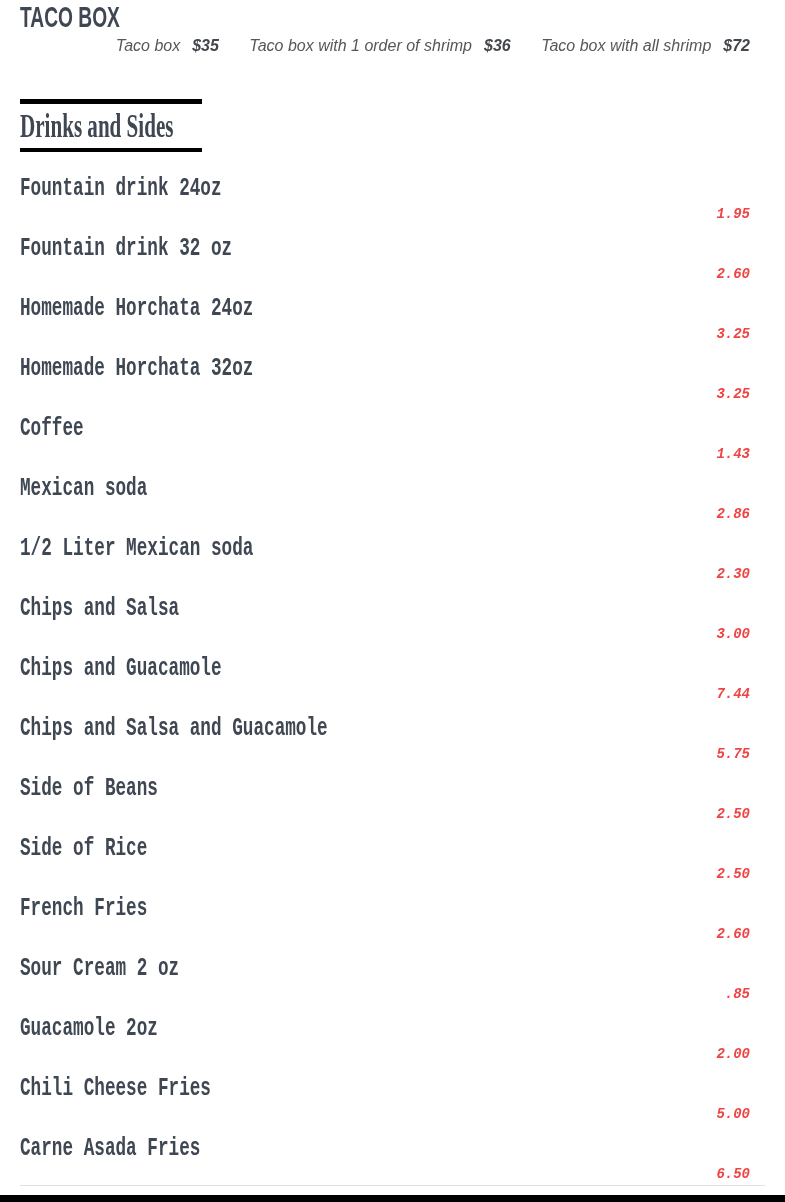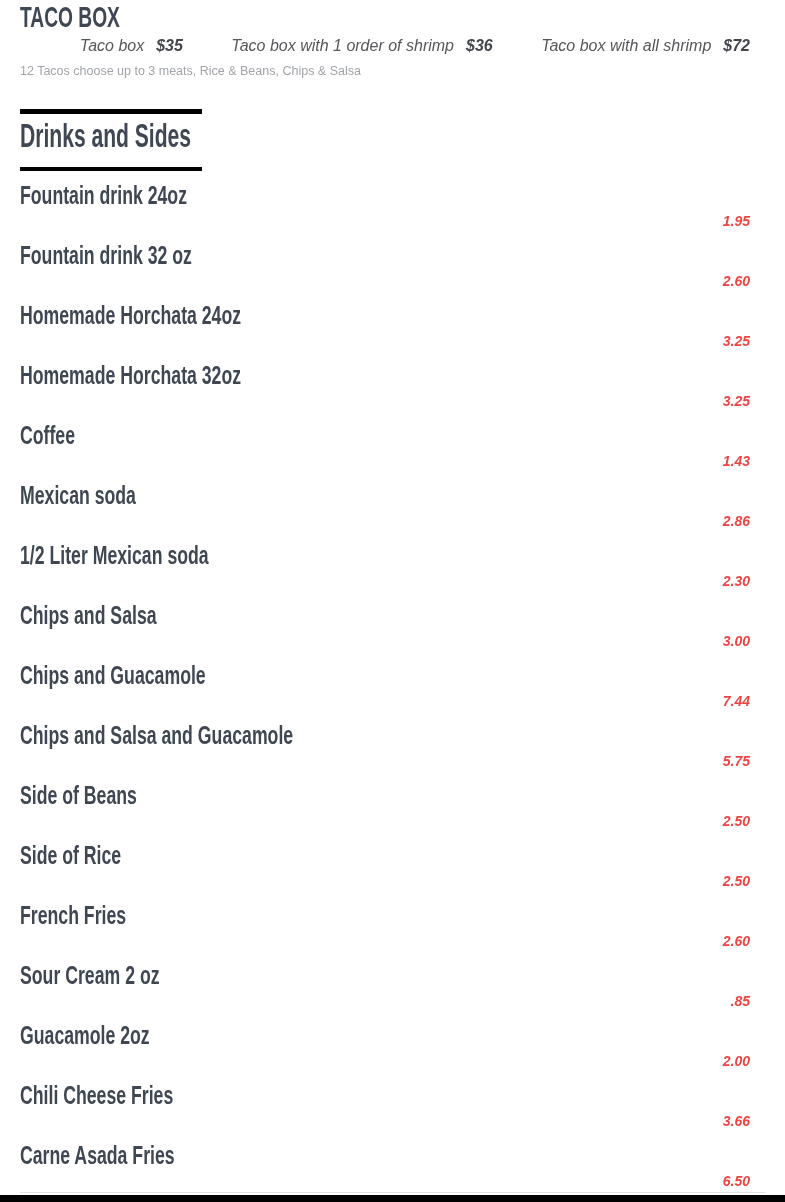--- a/index.html
+++ b/index.html
@@ -35,55 +35,56 @@
     font-size: 30px;
     line-height: 30px;
   }
   .options-line {
     margin-top: 5px;
     text-align: right;
     font-size: 16px;
     line-height: 18px;
     white-space: nowrap;
   }
-  .option { margin-left: 44px; }
+  .option { margin-left: 26px; }
   .option:first-child { margin-left: 0; }
   .option-label {
     font-style: italic;
     color: #55575a;
   }
   .option-price {
     font-style: italic;
     font-weight: bold;
     color: #43474c;
     margin-left: 12px;
   }
   .tacobox-desc {
     margin-top: 9px;
     font-size: 12.5px;
     line-height: 14px;
     color: #a0a4a9;
   }
 
   
   .section-heading {
-    margin-top: 31px;
+    margin-top: 44px;
     width: 182px;
     border-top: 5px solid #000000;
     border-bottom: 4px solid #000000;
-    padding: 2px 0 12px 0;
+    padding: 2px 0 3px 0;
+    font-family: Liberation Serif, serif;
   }
   .section-heading .heading-text {
     font-size: 34px;
     line-height: 39px;
     transform: scaleX(0.62);
   }
 
   
-  .menu-list { margin-top: 10px; }
+  .menu-list { margin-top: 22px; font-family: Liberation Mono, monospace; }
   .menu-item {
     height: 47px;
     margin-bottom: 13px;
   }
   .item-name {
     font-size: 26px;
     line-height: 28px;
   }
   .item-price {
     margin-top: 5px;
@@ -129,21 +130,20 @@
   <h1 class="tacobox-title"><span class="condensed">TACO BOX</span></h1>
 
   <div class="options-line">
   <span class="option"><span class="option-label">Taco box</span><span class="option-price">$35</span></span>
 
   <span class="option"><span class="option-label">Taco box with 1 order of shrimp</span><span class="option-price">$36</span></span>
 
   <span class="option"><span class="option-label">Taco box with all shrimp</span><span class="option-price">$72</span></span>
 </div>
 
-  <div class="tacobox-desc">12 Tacos choose up to 3 meats, Rice &amp; Beans, Chips &amp; Salsa</div>
 
   <div class="section-heading">
     <span class="condensed heading-text">Drinks and Sides</span>
   </div>
 
   <div class="menu-list">
   <div class="menu-item">
     <div class="item-name"><span class="condensed item-title-text">Fountain drink 24oz</span></div>
     <div class="item-price">1.95</div>
   </div>
@@ -213,21 +213,21 @@
     <div class="item-price">.85</div>
   </div>
 
   <div class="menu-item">
     <div class="item-name"><span class="condensed item-title-text">Guacamole 2oz</span></div>
     <div class="item-price">2.00</div>
   </div>
 
   <div class="menu-item">
     <div class="item-name"><span class="condensed item-title-text">Chili Cheese Fries</span></div>
-    <div class="item-price">3.66</div>
+    <div class="item-price">5.00</div>
   </div>
 
   <div class="menu-item">
     <div class="item-name"><span class="condensed item-title-text">Carne Asada Fries</span></div>
     <div class="item-price">6.50</div>
   </div>
 </div>
 
   <hr class="bottom-divider">
 

